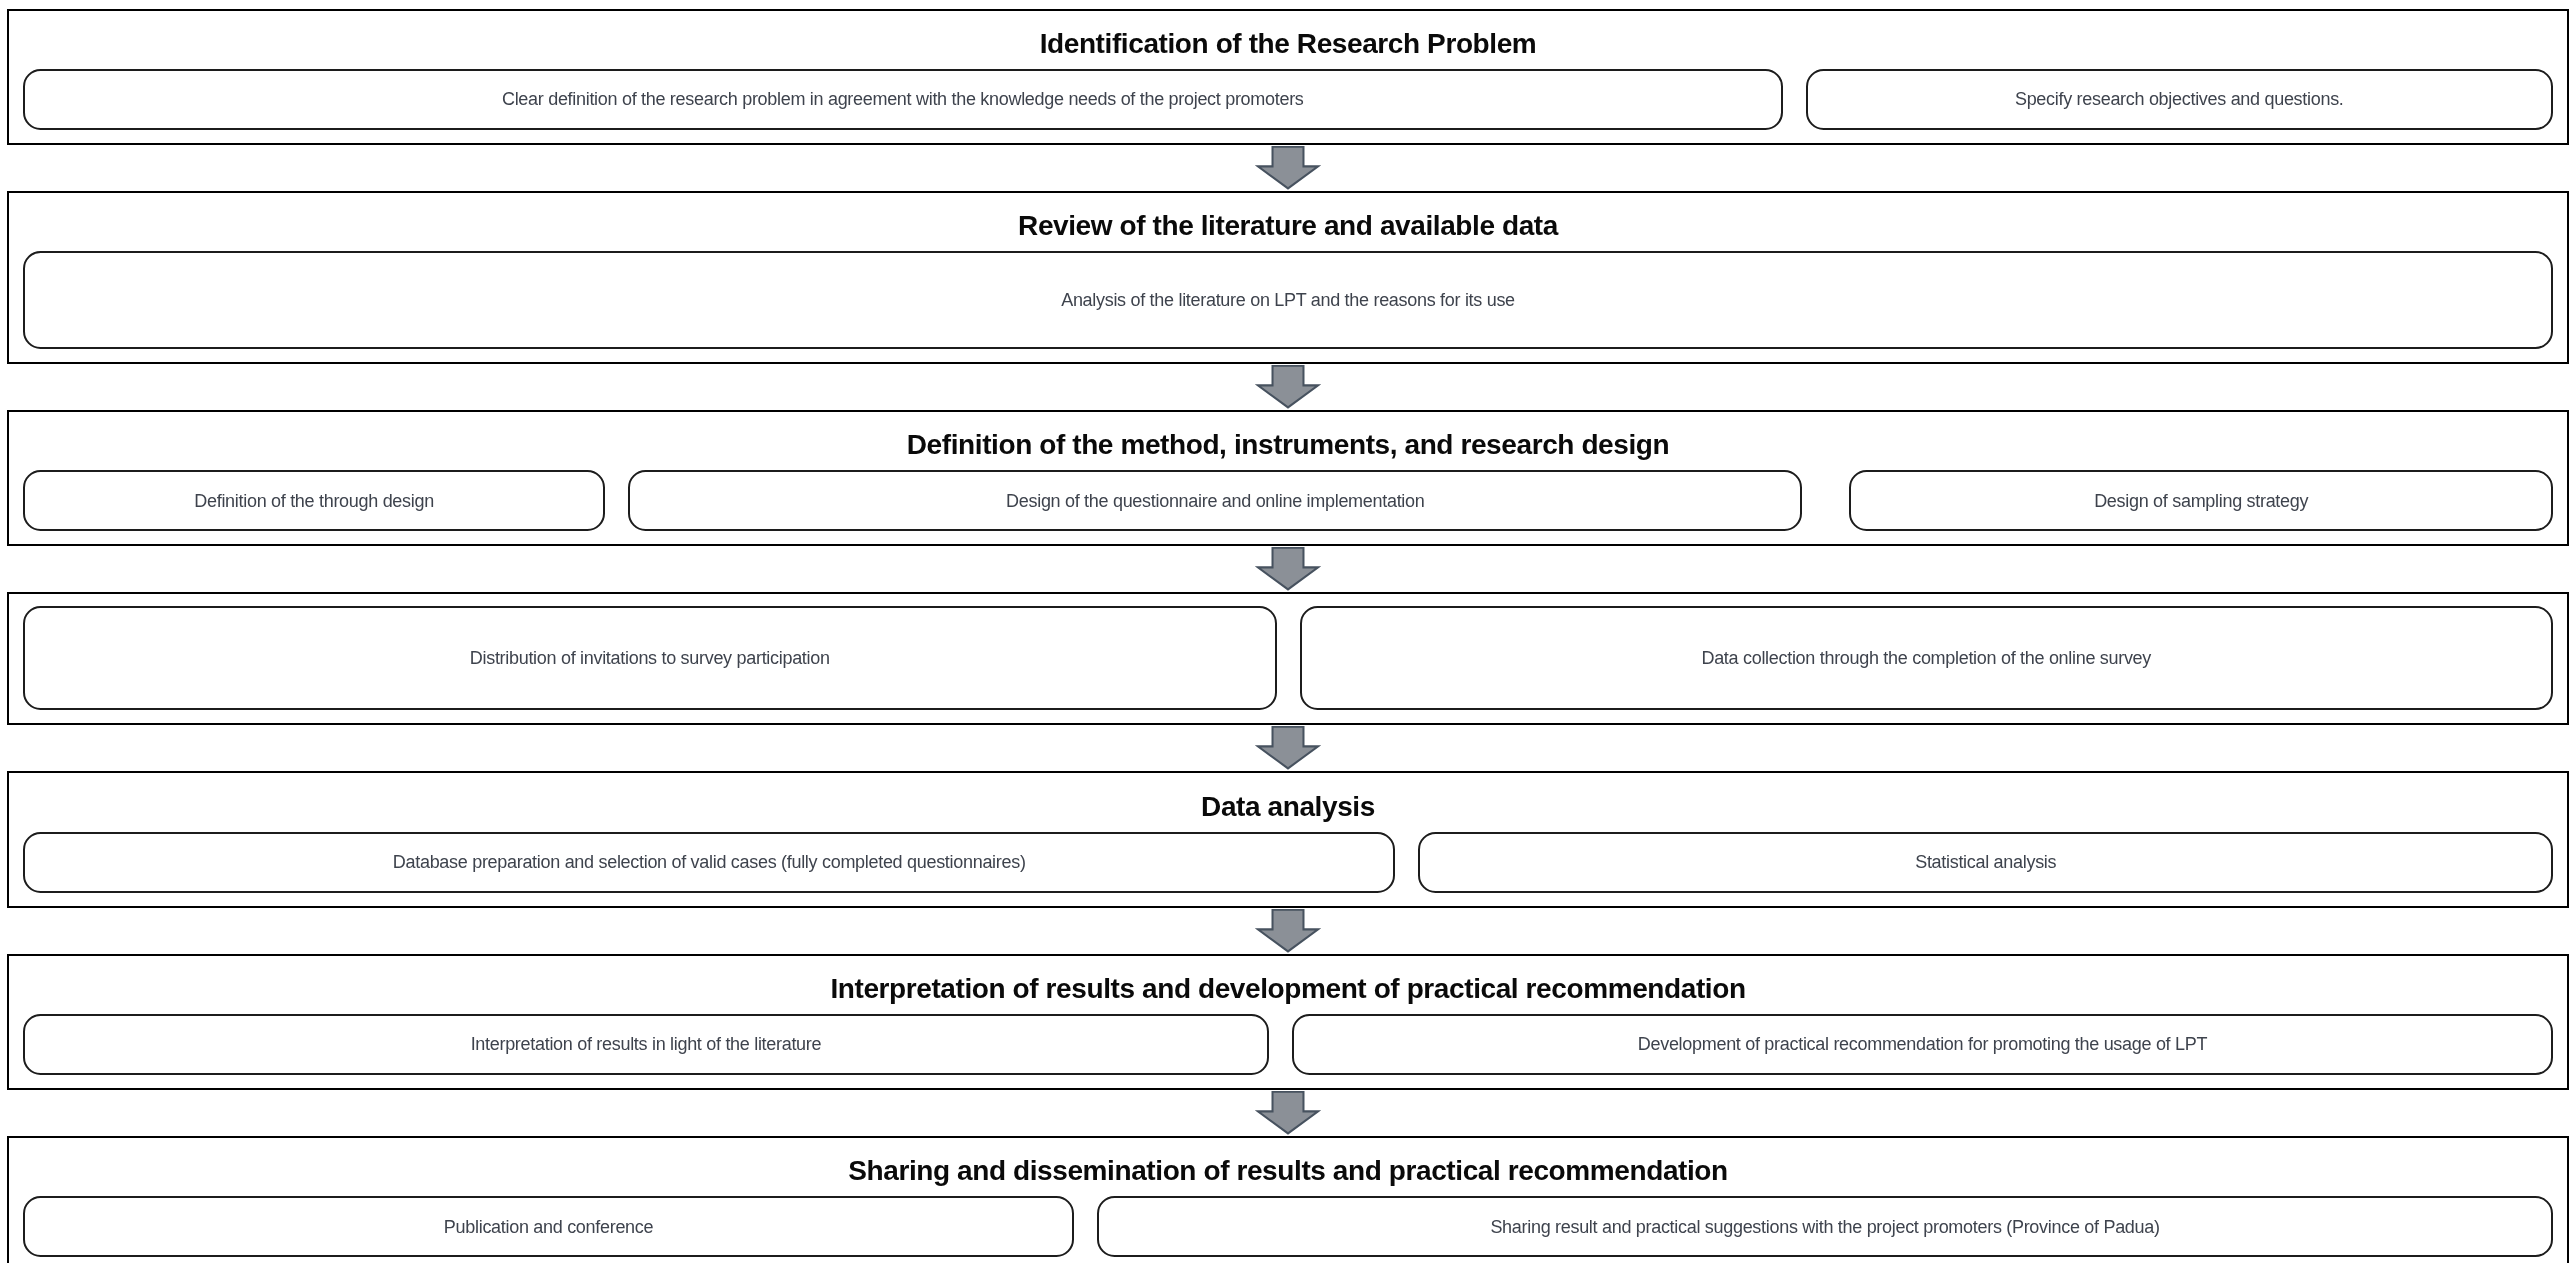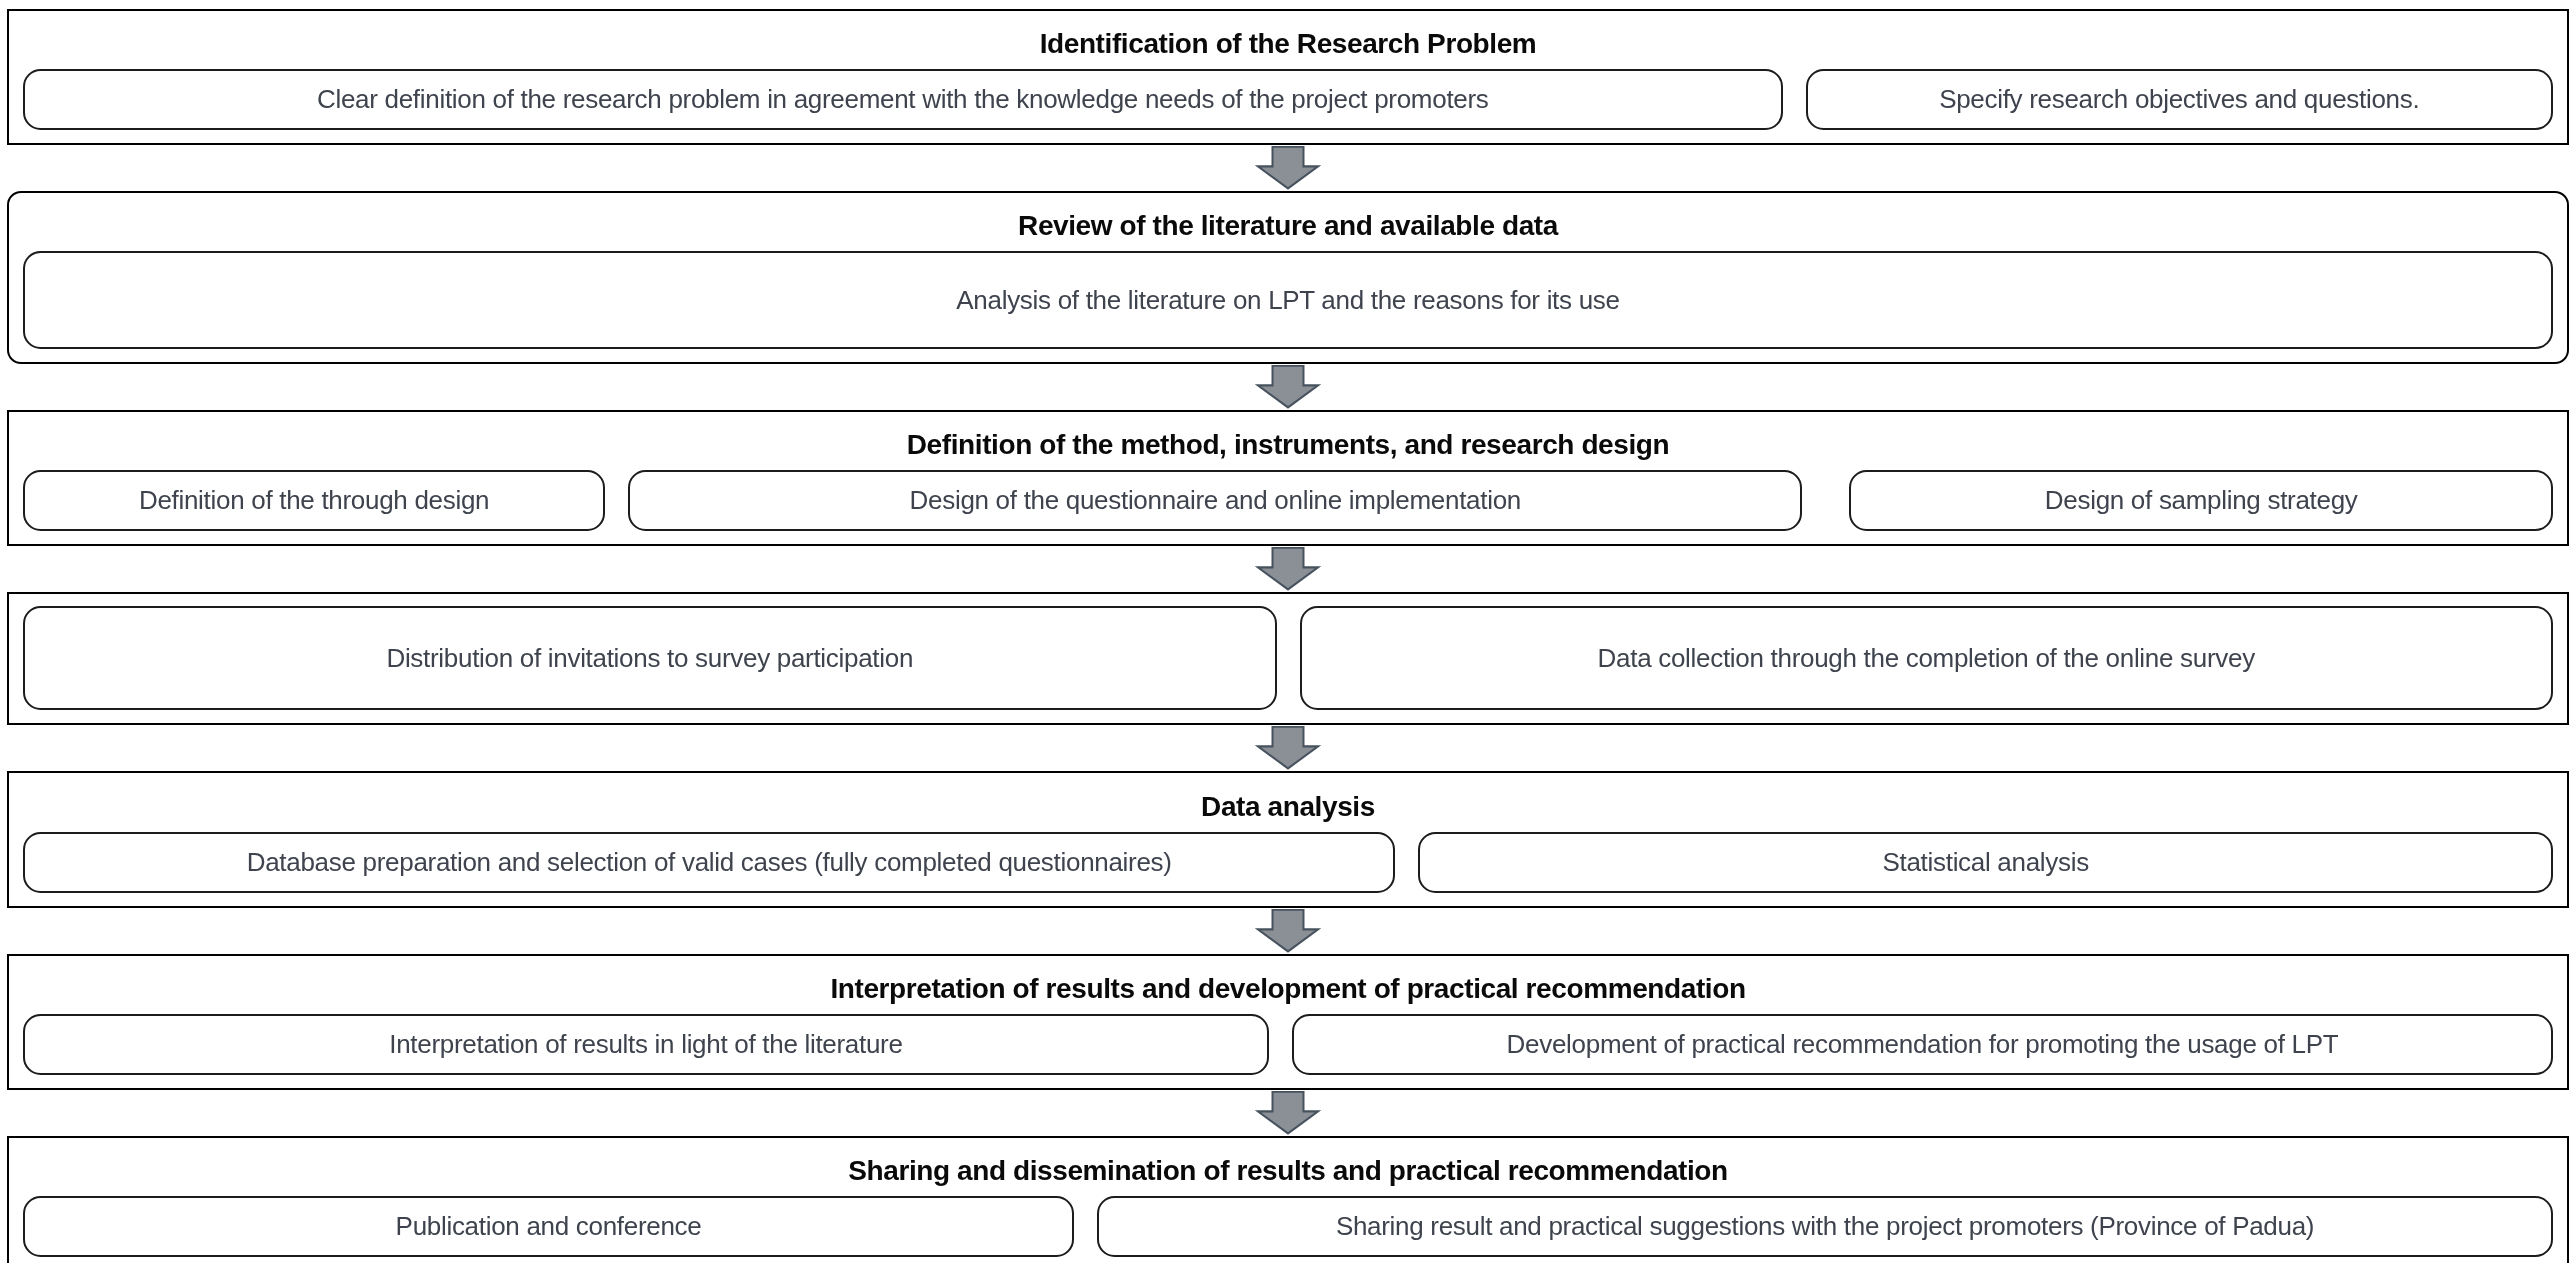--- a/index.html
+++ b/index.html
@@ -42,38 +42,38 @@
   }
   .task-box {
     box-sizing: border-box;
     border: 2.6px solid #1c1c1c;
     border-radius: 17.5px;
     background: #ffffff;
     display: flex;
     align-items: center;
     justify-content: center;
     text-align: center;
-    font-size: 26px;
+    font-size: 18px;
     letter-spacing: -0.3px;
     line-height: 1.35;
     color: #3e434d;
     padding: 5.3px 23px;
     min-height: 61px;
   }
   .arrow-wrap {
     height: 46px;
     flex: 0 0 46px;
     display: flex;
     align-items: center;
     justify-content: center;
   }
   .arrow-wrap svg { display: block; }
   
   .h-normal  { flex: 0 0 133px; }
-  .h-tall    { flex: 0 0 173px; border-radius: 14px; }
+  .h-tall    { flex: 0 0 173px; }
 </style>
 </head>
 <body>
 
 <div class="canvas">
 
   <div class="section h-normal">
     <div class="section-title">Identification of the Research Problem</div>
     <div class="box-row">
       <div class="task-box" style="flex:1 1 69%;">Clear definition of the research problem in agreement with the knowledge needs of the project promoters</div>

